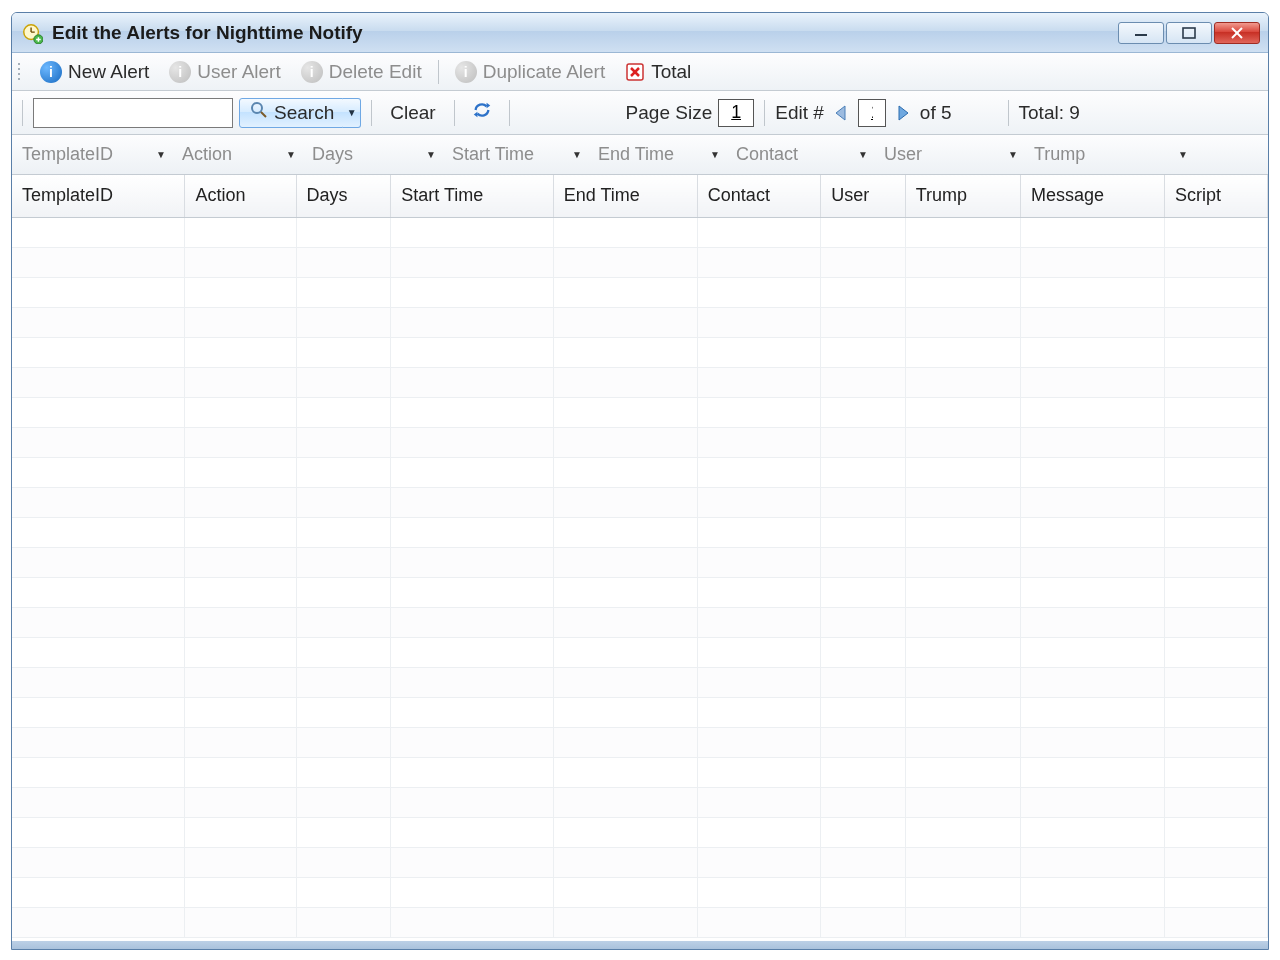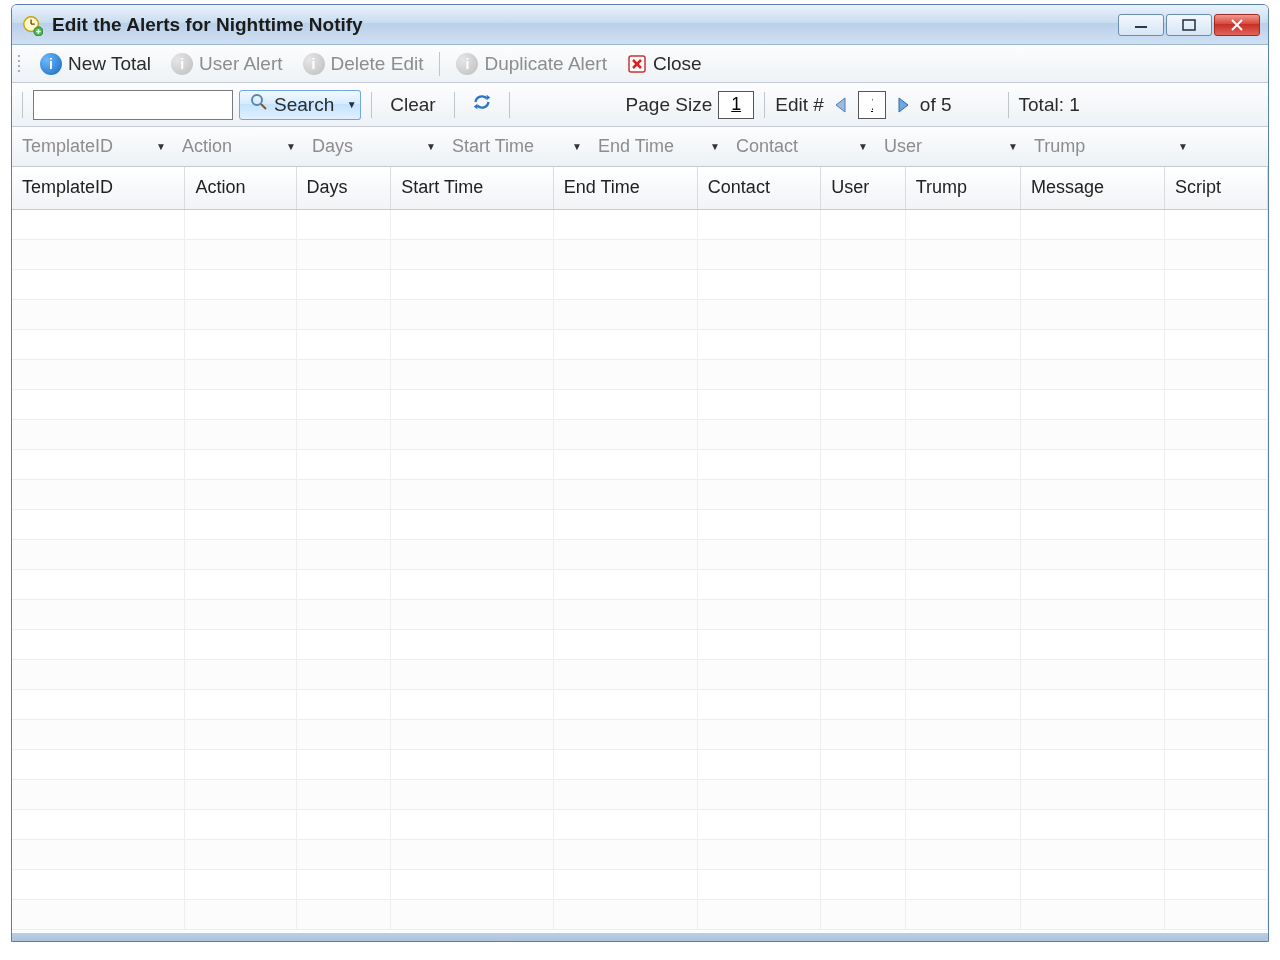--- a/index.html
+++ b/index.html
@@ -7,21 +7,21 @@
     font-family: "Segoe UI", Tahoma, Arial, sans-serif;
     font-size: 16px;
     background: #fff;
     width: 1280px;
     height: 960px;
     overflow: hidden;
   }
   .window {
     width: 1258px;
     height: 938px;
-    margin: 4px auto;
+    margin: 12px auto;
     border: 1px solid #5a7fa8;
     border-radius: 6px 6px 0 0;
     background: #fff;
     display: flex;
     flex-direction: column;
     overflow: hidden;
   }
   .titlebar {
     height: 40px;
     background: linear-gradient(to bottom, #eaf3fc 0%, #c9dcef 45%, #b9d0ea 46%, #cfe0f2 100%);
@@ -265,21 +265,21 @@
   <div class="toolbar">
     <span class="dots">
         <i></i>
         <i></i>
         <i></i>
         <i></i>
       </span>
 
     <div class="tb-item">
       <span class="icon-circ" style="background:radial-gradient(circle at 30% 30%,#6cb8ff,#1669c0);color:#fff;font-size:14px">i</span>
-      <span>New Total</span>
+      <span>New Alert</span>
     </div>
 
     <div class="tb-item disabled">
       <span class="icon-circ" style="background:radial-gradient(circle at 30% 30%,#e6e6e6,#bdbdbd);color:#fff;font-size:14px">i</span>
       <span>User Alert</span>
     </div>
 
     <div class="tb-item disabled">
       <span class="icon-circ" style="background:radial-gradient(circle at 30% 30%,#e6e6e6,#bdbdbd);color:#fff;font-size:14px">i</span>
       <span>Delete Edit</span>
@@ -293,21 +293,21 @@
     </div>
 
     <div class="tb-item">
       <span style="display:inline-flex">
         <svg width="20" height="20">
             <rect x="2" y="2" width="16" height="16" fill="#fff" stroke="#c33" stroke-width="1.5" rx="2"></rect>
             <line x1="6" y1="6" x2="14" y2="14" stroke="#d22" stroke-width="2.5"></line>
             <line x1="14" y1="6" x2="6" y2="14" stroke="#d22" stroke-width="2.5"></line>
           </svg>
       </span>
-      <span>Close</span>
+      <span>Total</span>
     </div>
   </div>
 
   <div class="navbar">
     <div class="nav-sep"></div>
     <input class="search-input" type="text" value="" style="">
     <div style="display:flex">
       <div class="search-btn">
         <span>
           <svg width="18" height="18">
@@ -357,21 +357,21 @@
     <span style="display:inline-flex;padding:4px">
       <svg width="14" height="18">
           <polygon points="3,2 3,16 12,9" fill="#6fa8e0" stroke="#2d6cae"></polygon>
         </svg>
     </span>
 
     <span>of 5</span>
 
     <div style="flex:0 0 40px"></div>
     <div class="nav-sep"></div>
-    <span>Total: 1</span>
+    <span>Total: 9</span>
   </div>
 
   <div class="filterbar" id="filterbar">
       <div class="filter-item" style="width: 160px;">
         <span>TemplateID</span>
         <span class="cd">▼</span>
       </div>
       <div class="filter-item" style="width: 130px;">
         <span>Action</span>
         <span class="cd">▼</span>

